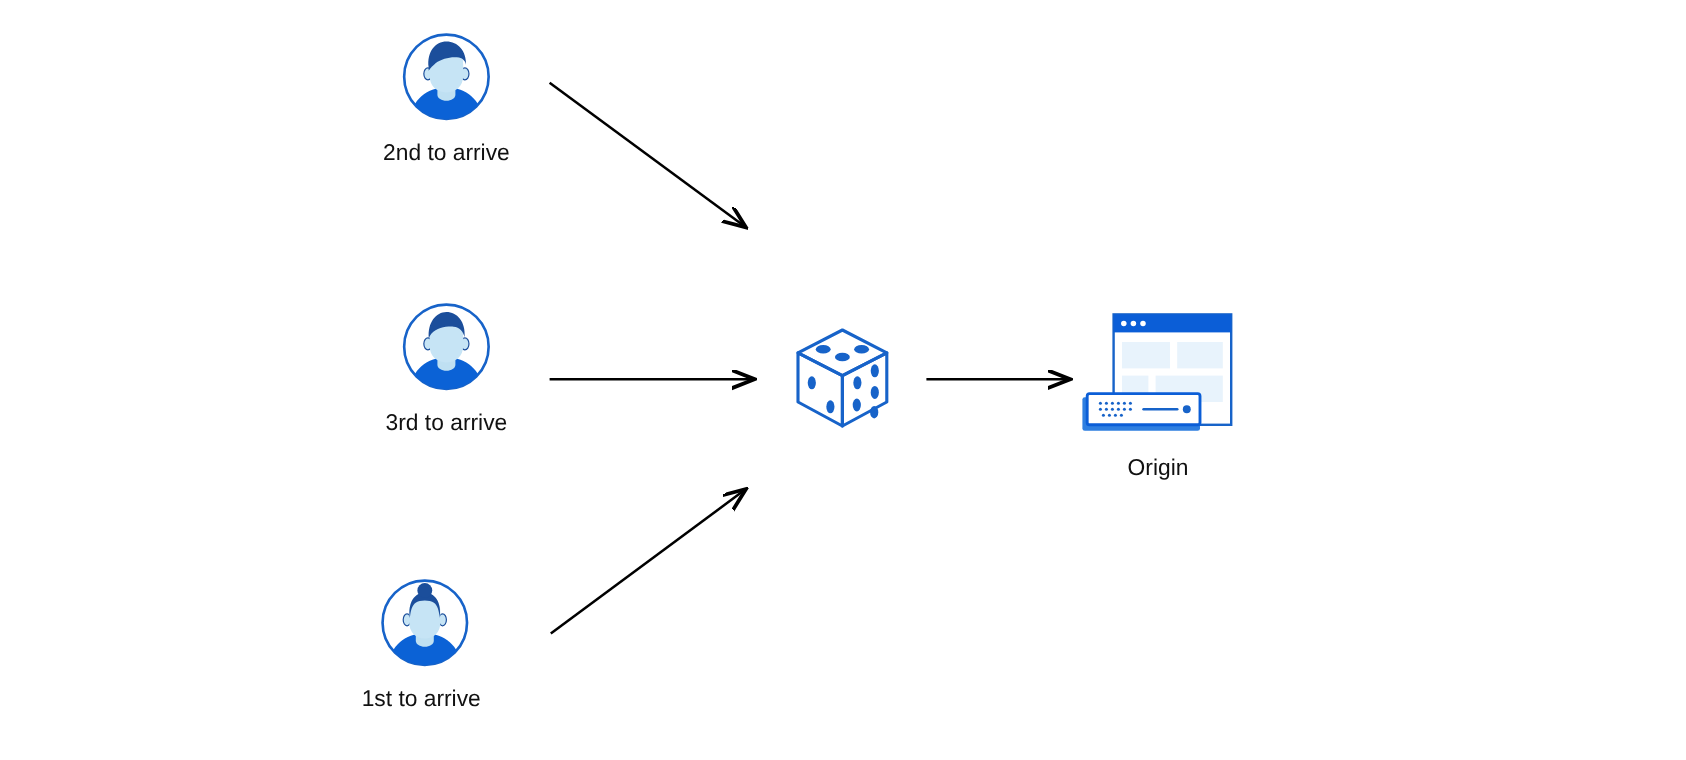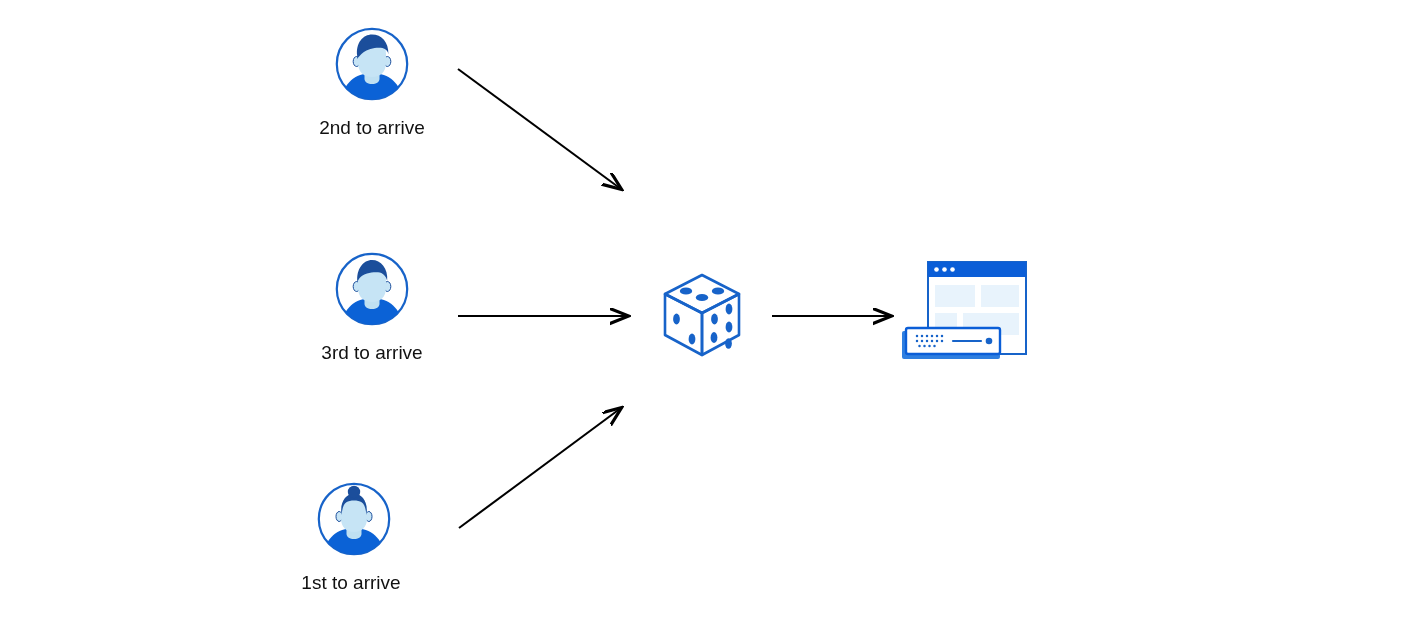--- a/index.html
+++ b/index.html
@@ -200,15 +200,16 @@
             <circle cx="47" cy="83" r="1.25"></circle>
           <circle cx="24.5" cy="88" r="1.25"></circle>
             <circle cx="29.5" cy="88" r="1.25"></circle>
           <circle cx="34.5" cy="88" r="1.25"></circle>
             <circle cx="39.5" cy="88" r="1.25"></circle>
         </g>
         <line x1="58" y1="83" x2="86" y2="83" stroke="#1763c9" stroke-width="2.2" stroke-linecap="round"></line>
         <circle cx="94" cy="83" r="3.3" fill="#1763c9"></circle>
       </g>
     </svg>
+    <div class="node-label" style="left:-50px; top:121px;">Origin</div>
   </div>
 
 </div>
 
 </body></html>

